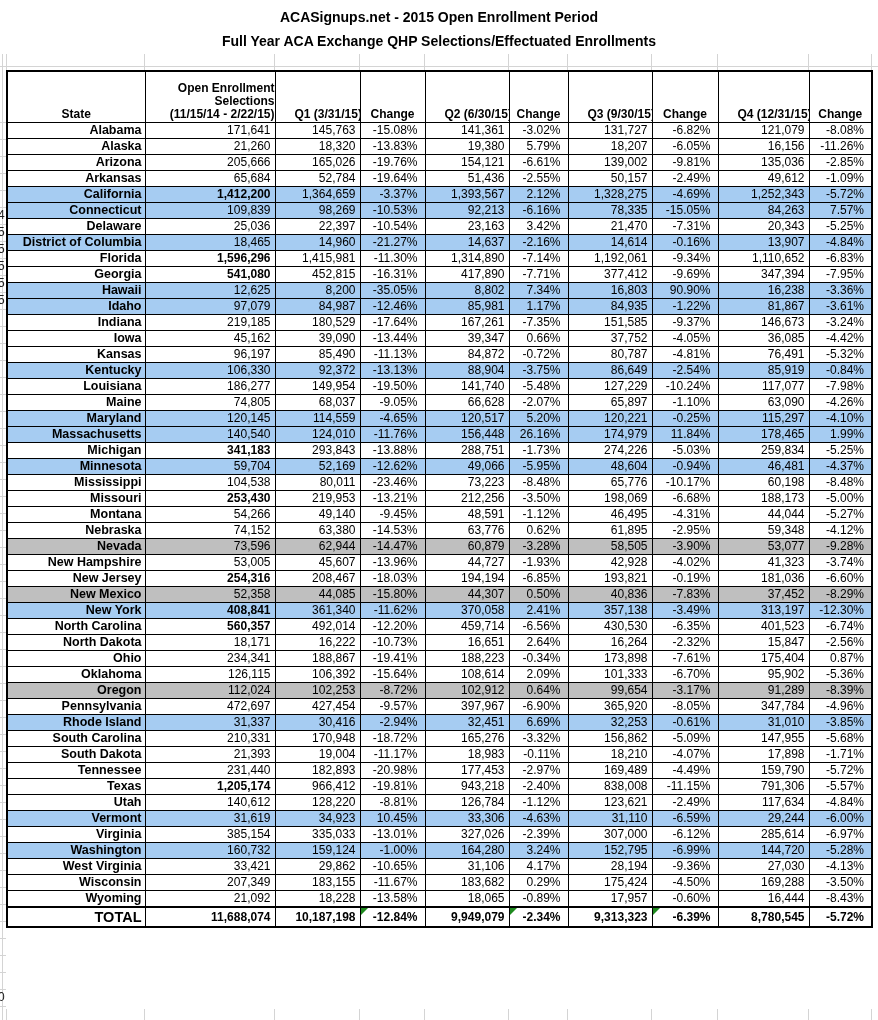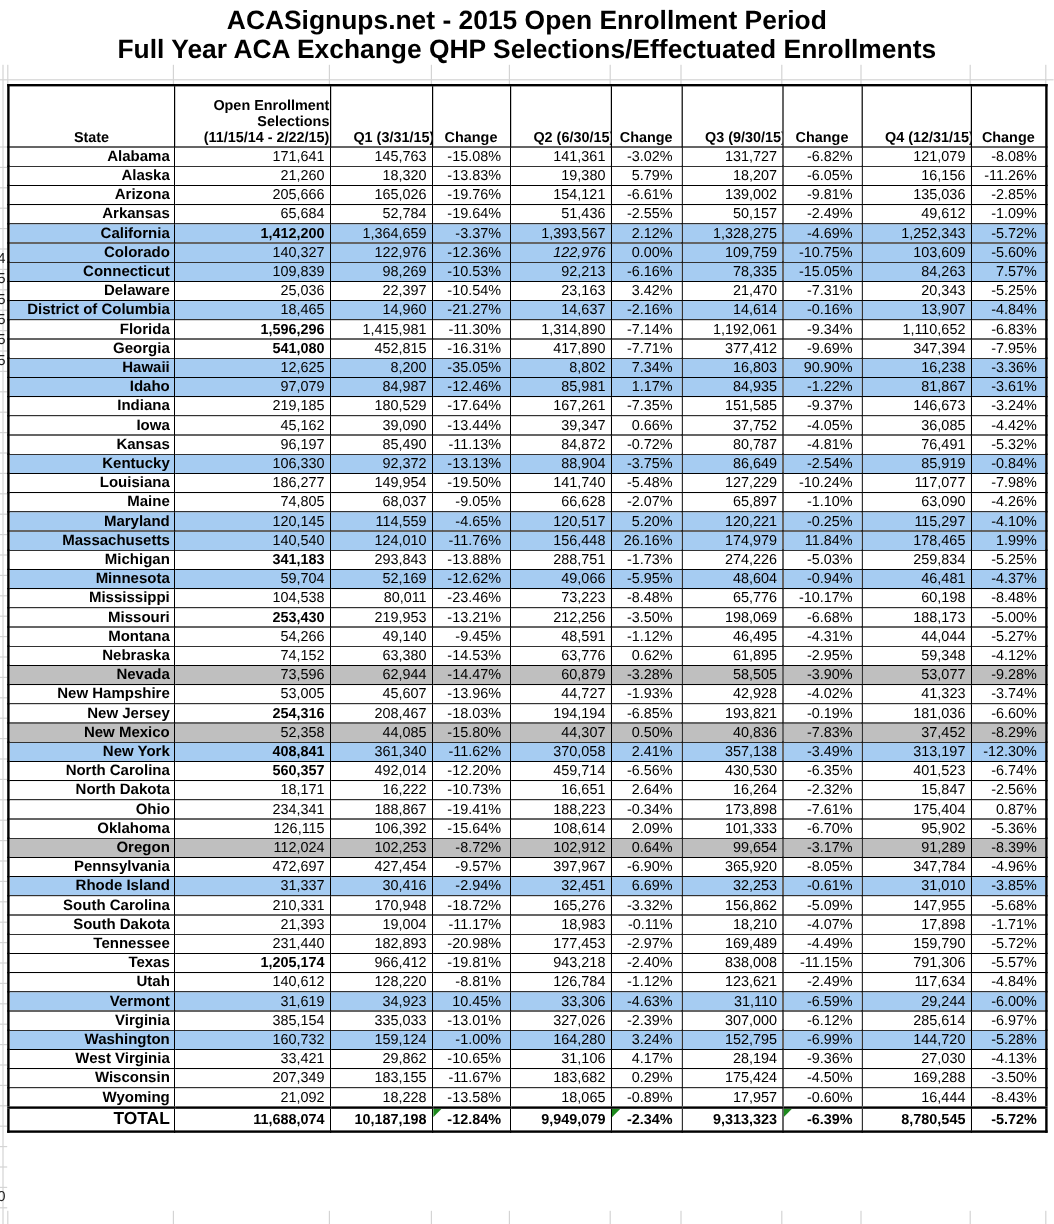--- a/index.html
+++ b/index.html
@@ -1,21 +1,21 @@
 <!DOCTYPE html>
 <html><head>
 <meta charset="utf-8">
 <style>
   html,body{margin:0;padding:0;}
   body{
     width:878px;height:1020px;position:relative;overflow:hidden;
     background:#fff;font-family:"Liberation Sans",sans-serif;color:#000;
   }
   .titles{position:absolute;top:5px;left:0;width:878px;text-align:center;}
-  .titles div{font-weight:bold;font-size:22px;line-height:24px;}
+  .titles div{font-weight:bold;font-size:14px;line-height:24px;}
   
   .gridline{position:absolute;background:#d4d4d4;}
   
   table{
     position:absolute;left:6px;top:70px;width:865px;
     border-collapse:collapse;table-layout:fixed;
     border:2px solid #000;
   }
   th,td{
     border:1px solid #000;overflow:hidden;white-space:nowrap;
@@ -219,32 +219,20 @@
         <td class="num">1,364,659</td>
         <td class="chg">-3.37%</td>
         <td class="num">1,393,567</td>
         <td class="chg">2.12%</td>
         <td class="num">1,328,275</td>
         <td class="chg">-4.69%</td>
         <td class="num">1,252,343</td>
         <td class="chg">-5.72%</td>
       </tr>
       <tr class="bg-blue">
-        <td class="state">Colorado</td>
-        <td class="num">140,327</td>
-        <td class="num">122,976</td>
-        <td class="chg">-12.36%</td>
-        <td class="num italic">122,976</td>
-        <td class="chg">0.00%</td>
-        <td class="num">109,759</td>
-        <td class="chg">-10.75%</td>
-        <td class="num">103,609</td>
-        <td class="chg">-5.60%</td>
-      </tr>
-      <tr class="bg-blue">
         <td class="state">Connecticut</td>
         <td class="num">109,839</td>
         <td class="num">98,269</td>
         <td class="chg">-10.53%</td>
         <td class="num">92,213</td>
         <td class="chg">-6.16%</td>
         <td class="num">78,335</td>
         <td class="chg">-15.05%</td>
         <td class="num">84,263</td>
         <td class="chg">7.57%</td>

